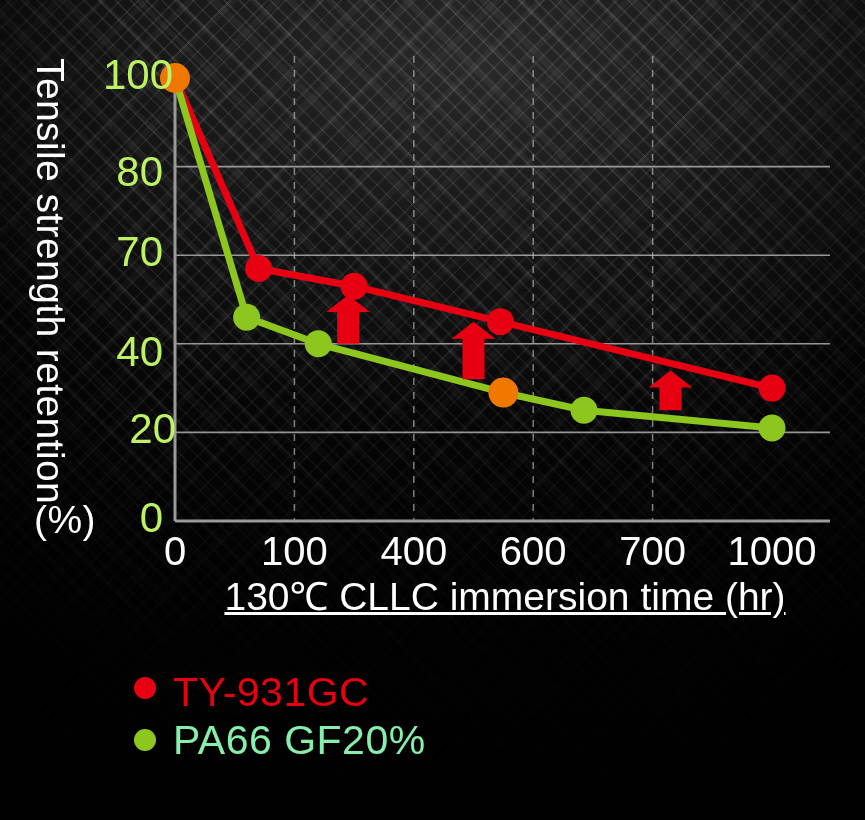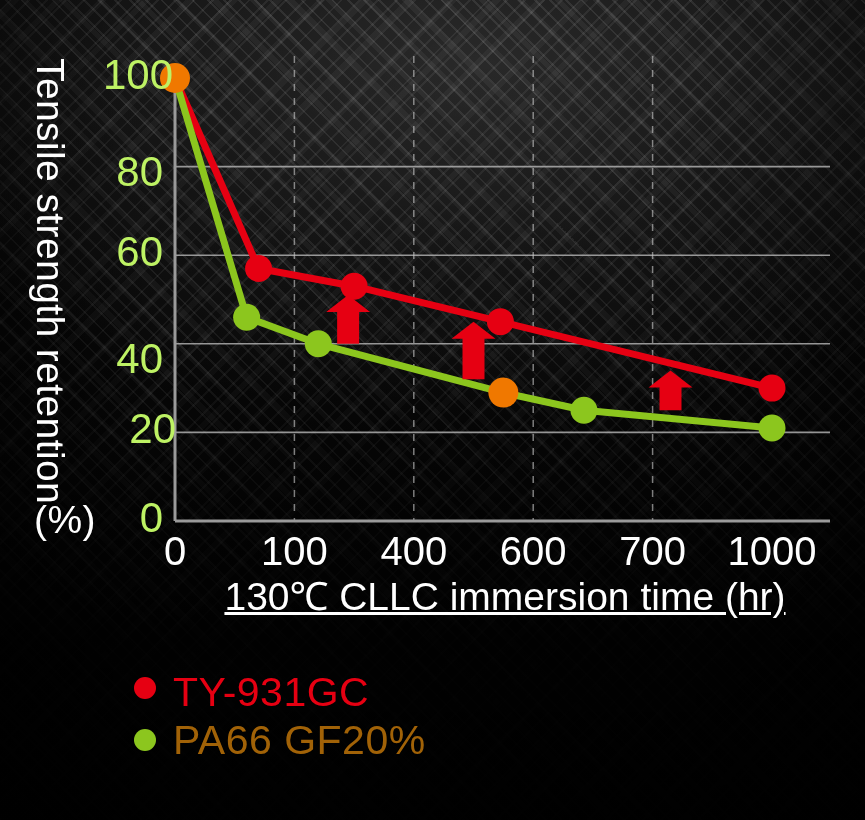--- a/index.html
+++ b/index.html
@@ -124,22 +124,22 @@
              L 451.5 338.65 Z" fill="#E60012"></path>
         <path d="M 670.51 370.38 L 692.51 387.38 L 681.51 387.38
              L 681.51 410.25 L 659.51 410.25 L 659.51 387.38
              L 648.51 387.38 Z" fill="#E60012"></path>
       </g>
   </svg>
 
   <div id="ytick-layer">
       <div class="ytick" style="width: 60px; left: 103px; top: 494px;">0</div>
       <div class="ytick" style="width: 60px; left: 116px; top: 405.4px;">20</div>
-      <div class="ytick" style="width: 60px; left: 103px; top: 335px;">40</div>
-      <div class="ytick" style="width: 60px; left: 103px; top: 228.2px;">60</div>
+      <div class="ytick" style="width: 60px; left: 103px; top: 328px;">40</div>
+      <div class="ytick" style="width: 60px; left: 103px; top: 228.2px;">70</div>
       <div class="ytick" style="width: 60px; left: 103px; top: 139.6px; margin-top: 8px;">80</div>
       <div class="ytick" style="width: 60px; left: 103px; top: 51px;">100</div>
     </div>
   <div id="xtick-layer">
       <div class="xtick" style="left: 175px; top: 529px;">0</div>
       <div class="xtick" style="left: 294.4px; top: 529px;">100</div>
       <div class="xtick" style="left: 413.8px; top: 529px;">400</div>
       <div class="xtick" style="left: 533.2px; top: 529px; text-align: right;">600</div>
       <div class="xtick" style="left: 652.6px; top: 529px;">700</div>
       <div class="xtick" style="left: 772px; top: 529px;">1000</div>
@@ -149,17 +149,17 @@
   <div class="ylabel" id="y-axis-unit">(%)</div>
   <div id="x-axis-title">130℃ CLLC immersion time (hr)</div>
 
   <div id="legend">
     <div class="legend-row">
       <span class="legend-dot" style="background: rgb(230, 0, 18);"></span>
       <span class="legend-text" style="color: rgb(230, 0, 18); margin-top: 8px;">TY-931GC</span>
     </div>
     <div class="legend-row">
       <span class="legend-dot" style="background: rgb(140, 198, 30);"></span>
-      <span class="legend-text" style="color: #a16207;">PA66 GF20%</span>
+      <span class="legend-text" style="color: #86efac;">PA66 GF20%</span>
     </div>
   </div>
 
 </div>
 
 </body></html>

